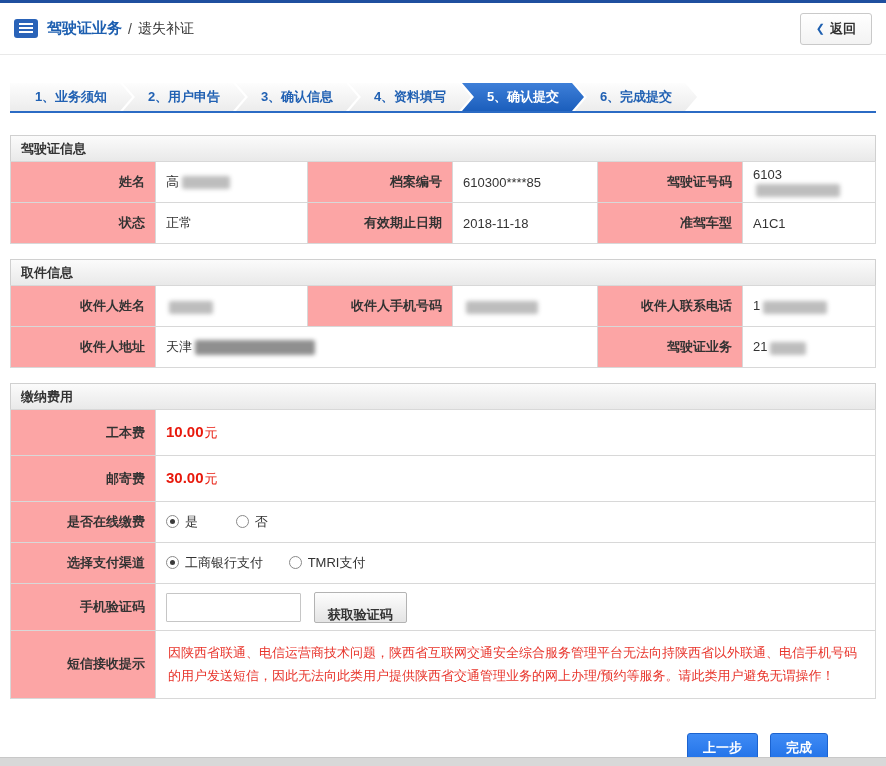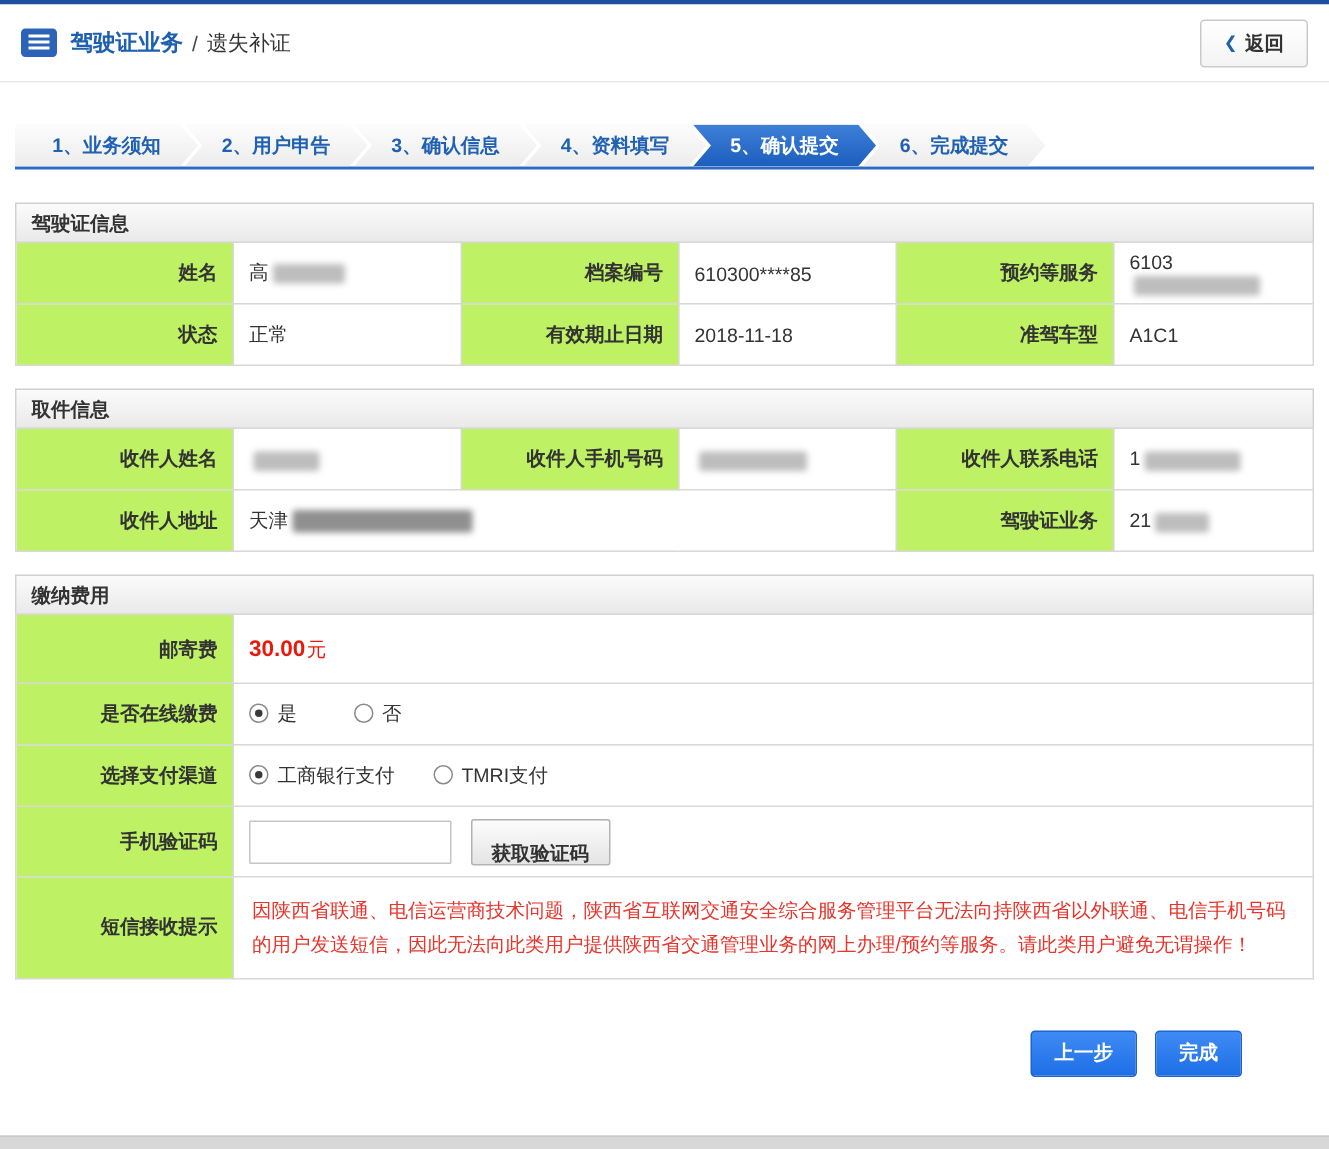--- a/index.html
+++ b/index.html
@@ -55,21 +55,21 @@
   .section { margin:15px 10px 0; }
   .section.first { margin-top:22px; }
   .section-header {
     height:27px; line-height:26px; padding-left:10px;
     background:linear-gradient(#fbfbfb,#e9e9e9);
     border:1px solid #d0d0d0;
     font-size:13px; font-weight:bold; color:#333;
   }
   table { width:100%; border-collapse:collapse; table-layout:fixed; margin-top:-1px; }
   td { border:1px solid #d8d8d8; height:41px; font-size:13px; padding:0 10px; }
-  td.lbl { background:#bef264; text-align:right; font-weight:bold; color:#333;padding-left:34px; }
+  td.lbl { background:#fca5a5; text-align:right; font-weight:bold; color:#333;padding-left:34px; }
   td.val { background:#fff; color:#333; }
 
   .redact {
     display:inline-block; height:13px; background:#bdbdbd; border-radius:2px;
     filter:blur(2px); vertical-align:middle; margin-left:3px;
   }
   .redact.dark { background:#8f8f8f; height:15px; } .w36{width:36px} .w44{width:44px} .w48{width:48px}
   .w64{width:64px} .w72{width:72px} .w84{width:84px} .w120{width:120px}
 
   .fee-amount { font-size:15px; font-weight:bold; color:#e8190c; }
@@ -148,21 +148,21 @@
         <col style="width:145px">
           <col style="width:145px">
           <col>
       </colgroup>
       <tbody>
           <tr>
         <td class="lbl">姓名</td>
         <td class="val"><span>高</span><span class="redact w48"></span></td>
         <td class="lbl">档案编号</td>
         <td class="val">610300****85</td>
-        <td class="lbl">预约等服务</td>
+        <td class="lbl">驾驶证号码</td>
         <td class="val"><span>6103</span><span class="redact w84"></span></td>
       </tr>
       <tr>
         <td class="lbl">状态</td>
         <td class="val">正常</td>
         <td class="lbl">有效期止日期</td>
         <td class="val">2018-11-18</td>
         <td class="lbl">准驾车型</td>
         <td class="val">A1C1</td>
       </tr>
@@ -201,20 +201,26 @@
   </div>
 
   <div class="section">
     <div class="section-header">缴纳费用</div>
     <table>
       <colgroup>
         <col style="width:145px">
           <col>
       </colgroup>
       <tbody>
+          <tr>
+        <td class="lbl">工本费</td>
+        <td class="val" style="height:46px">
+          <span class="fee-amount">10.00</span><span class="fee-unit">元</span>
+        </td>
+      </tr>
       <tr>
         <td class="lbl">邮寄费</td>
         <td class="val" style="height:46px">
           <span class="fee-amount">30.00</span><span class="fee-unit">元</span>
         </td>
       </tr>
       <tr>
         <td class="lbl">是否在线缴费</td>
         <td class="val">
           <label class="radio-option">

